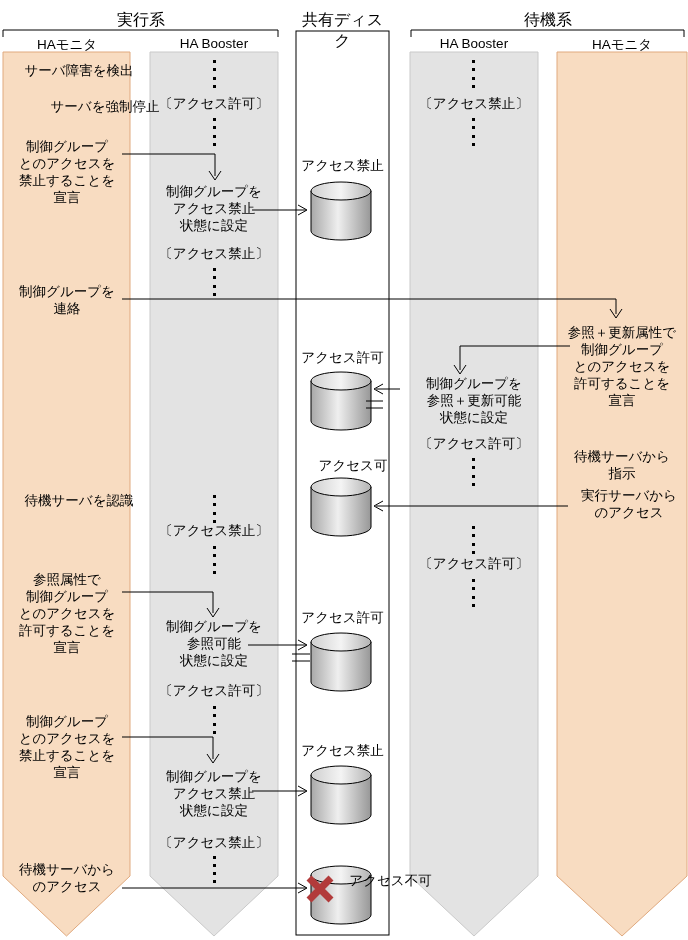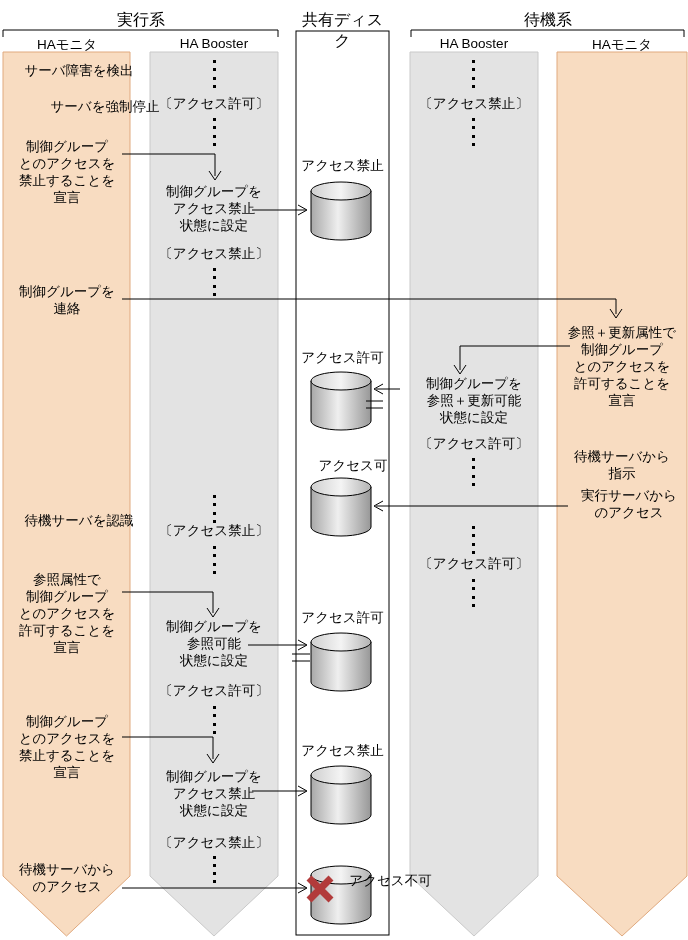--- a/index.html
+++ b/index.html
@@ -147,21 +147,21 @@
   <div class="coltitle" style="left:557px;width:130px;">HAモニタ</div>
 
   <div class="txt" style="left:3px;top:62px;width:152px;">サーバ障害を検出</div>
   <div class="txt" style="left:3px;top:98px;width:128px;padding-left:38px;">サーバを強制停止</div>
   <div class="txt" style="left:3px;top:138px;width:128px;">制御グループ
 とのアクセスを
 禁止することを
 宣言</div>
   <div class="txt" style="left:3px;top:283px;width:128px;">制御グループを
 連絡</div>
-  <div class="txt" style="left:3px;top:492px;width:152px;margin-top:20px;">待機サーバを認識</div>
+  <div class="txt" style="left:3px;top:492px;width:152px;">待機サーバを認識</div>
   <div class="txt" style="left:3px;top:571px;width:128px;">参照属性で
 制御グループ
 とのアクセスを
 許可することを
 宣言</div>
   <div class="txt" style="left:3px;top:713px;width:128px;">制御グループ
 とのアクセスを
 禁止することを
 宣言</div>
   <div class="txt" style="left:3px;top:861px;width:128px;">待機サーバから

